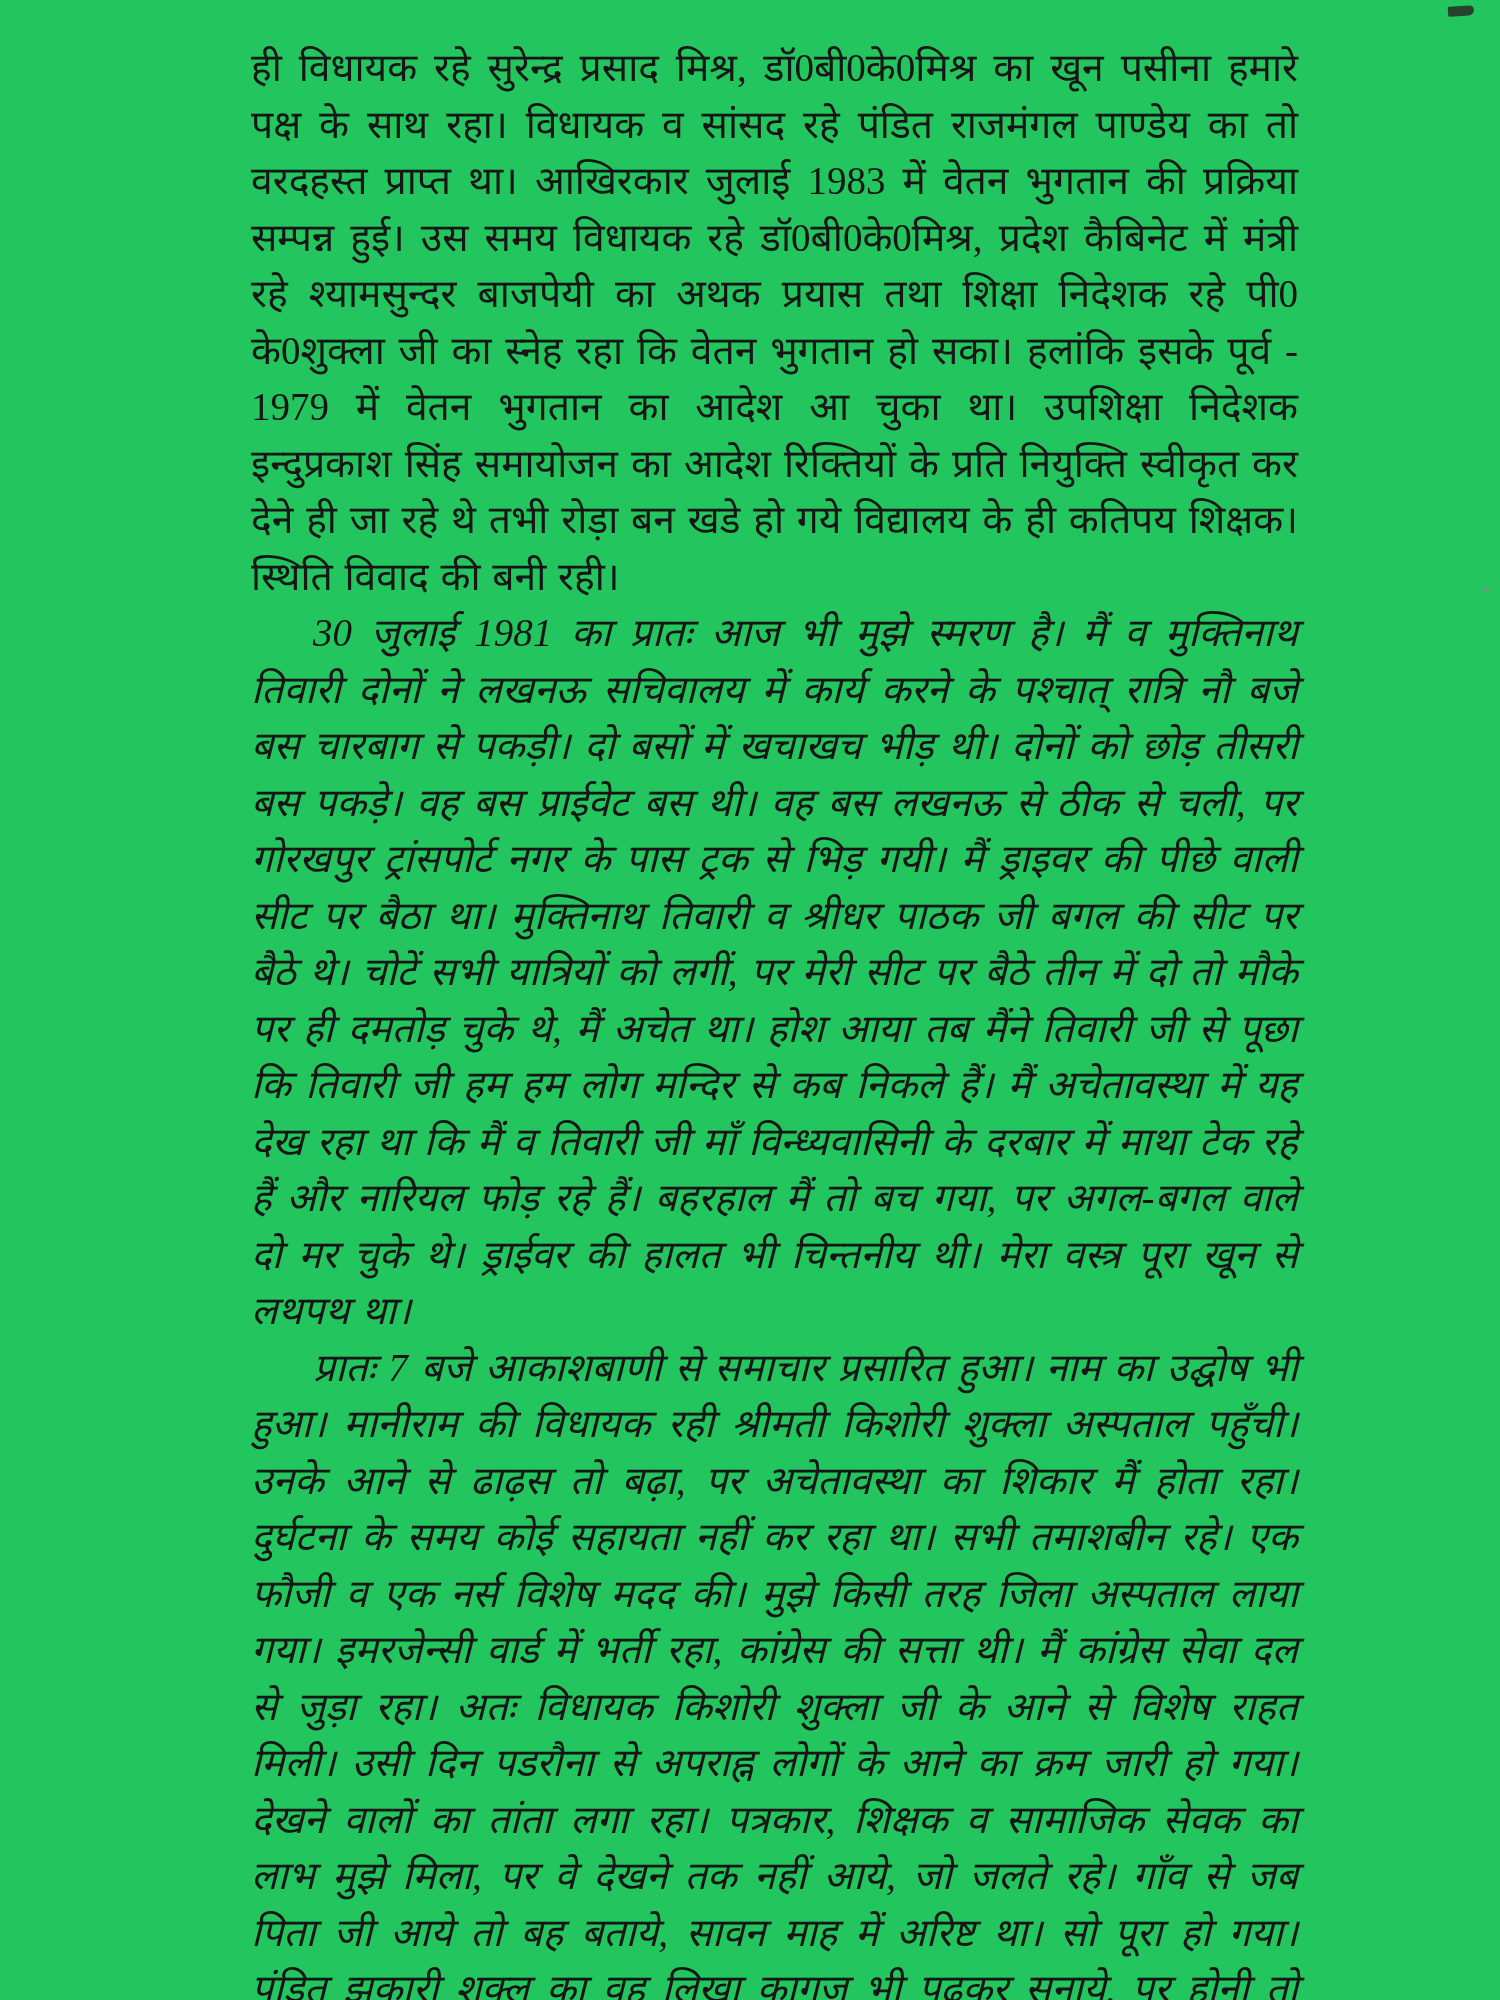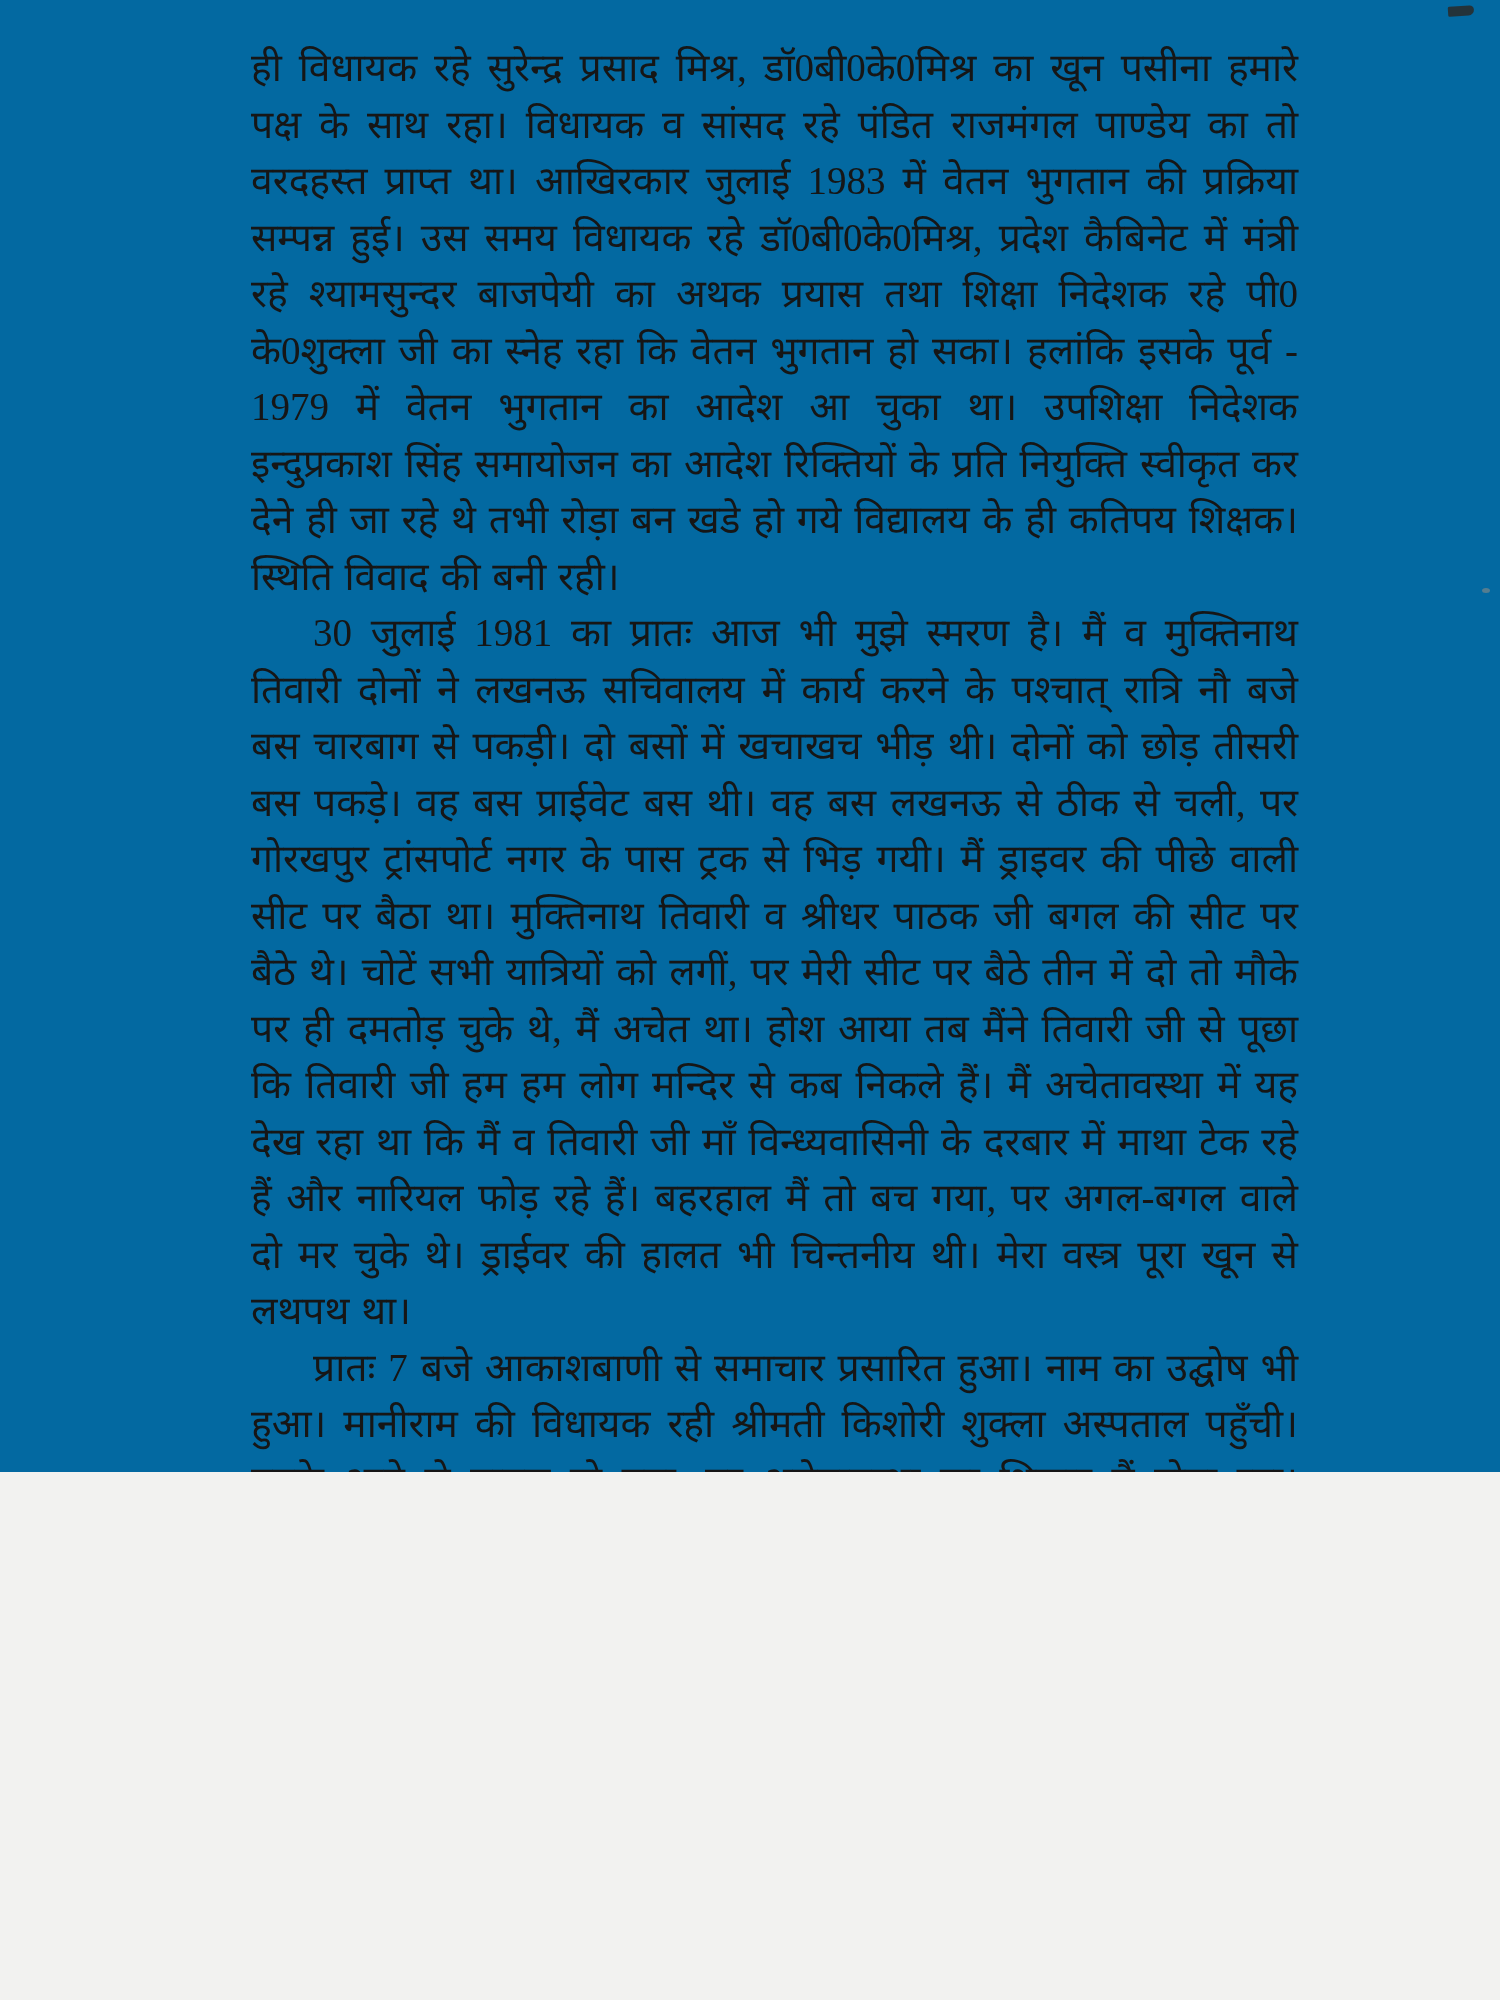--- a/index.html
+++ b/index.html
@@ -9,22 +9,22 @@
   }
   body {
     width: 1500px;
     height: 2000px;
     background: #f2f2f0;
     font-family: "Liberation Serif", "DejaVu Serif", serif;
   }
   .scan-page {
     position: relative;
     width: 1500px;
-    height: 1472px;
-    background: #0369a1;
+    height: 2000px;
+    background: #22c55e;
     overflow: hidden;
     box-sizing: border-box;
     color: #1b1b1b;
   }
   
   .corner-speck {
     position: absolute;
     top: 6px;
     right: 26px;
     width: 26px;
@@ -54,20 +54,21 @@
     margin: 0;
     font-size: 39px;
     line-height: 56.5px;
     text-align: justify;
     text-justify: inter-word;
     word-spacing: 2px;
     color: #161616;
   }
   .para.indented {
     text-indent: 62px;
+    font-style: italic;
   }
 </style>
 </head>
 <body>
 
 <div class="scan-page">
 
   <span class="corner-speck"></span>
   <span class="edge-speck"></span>
 

